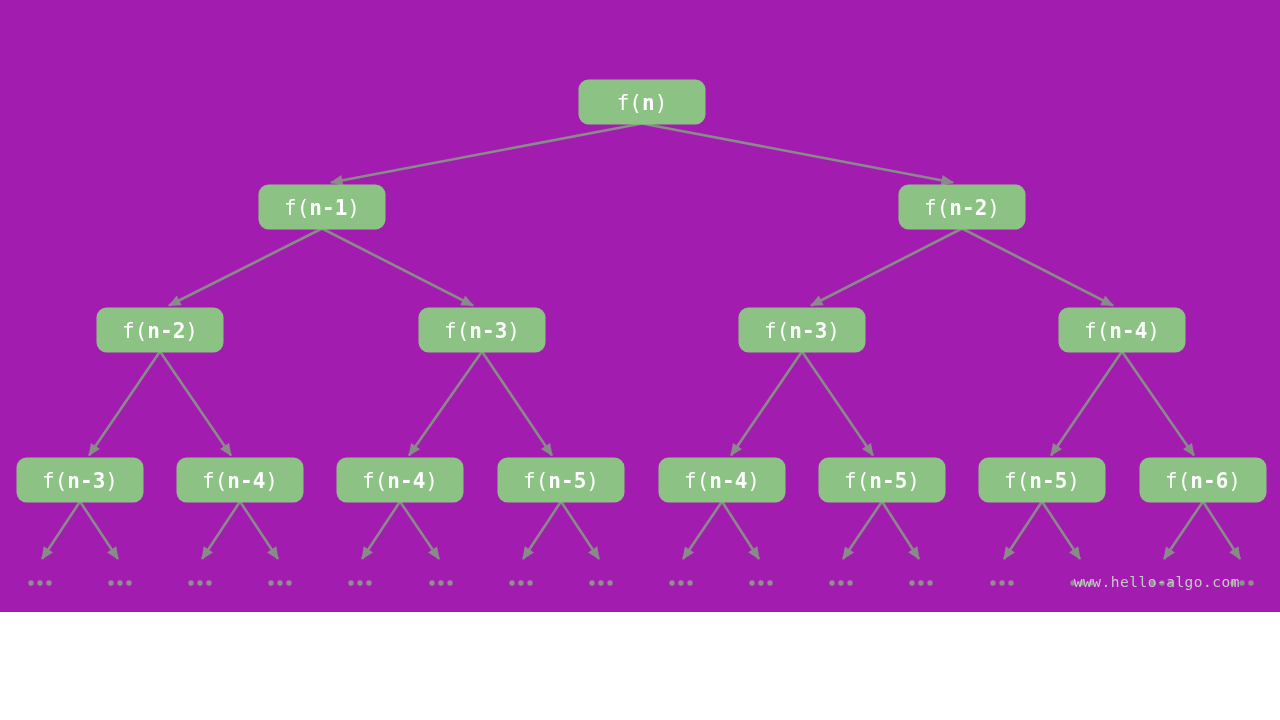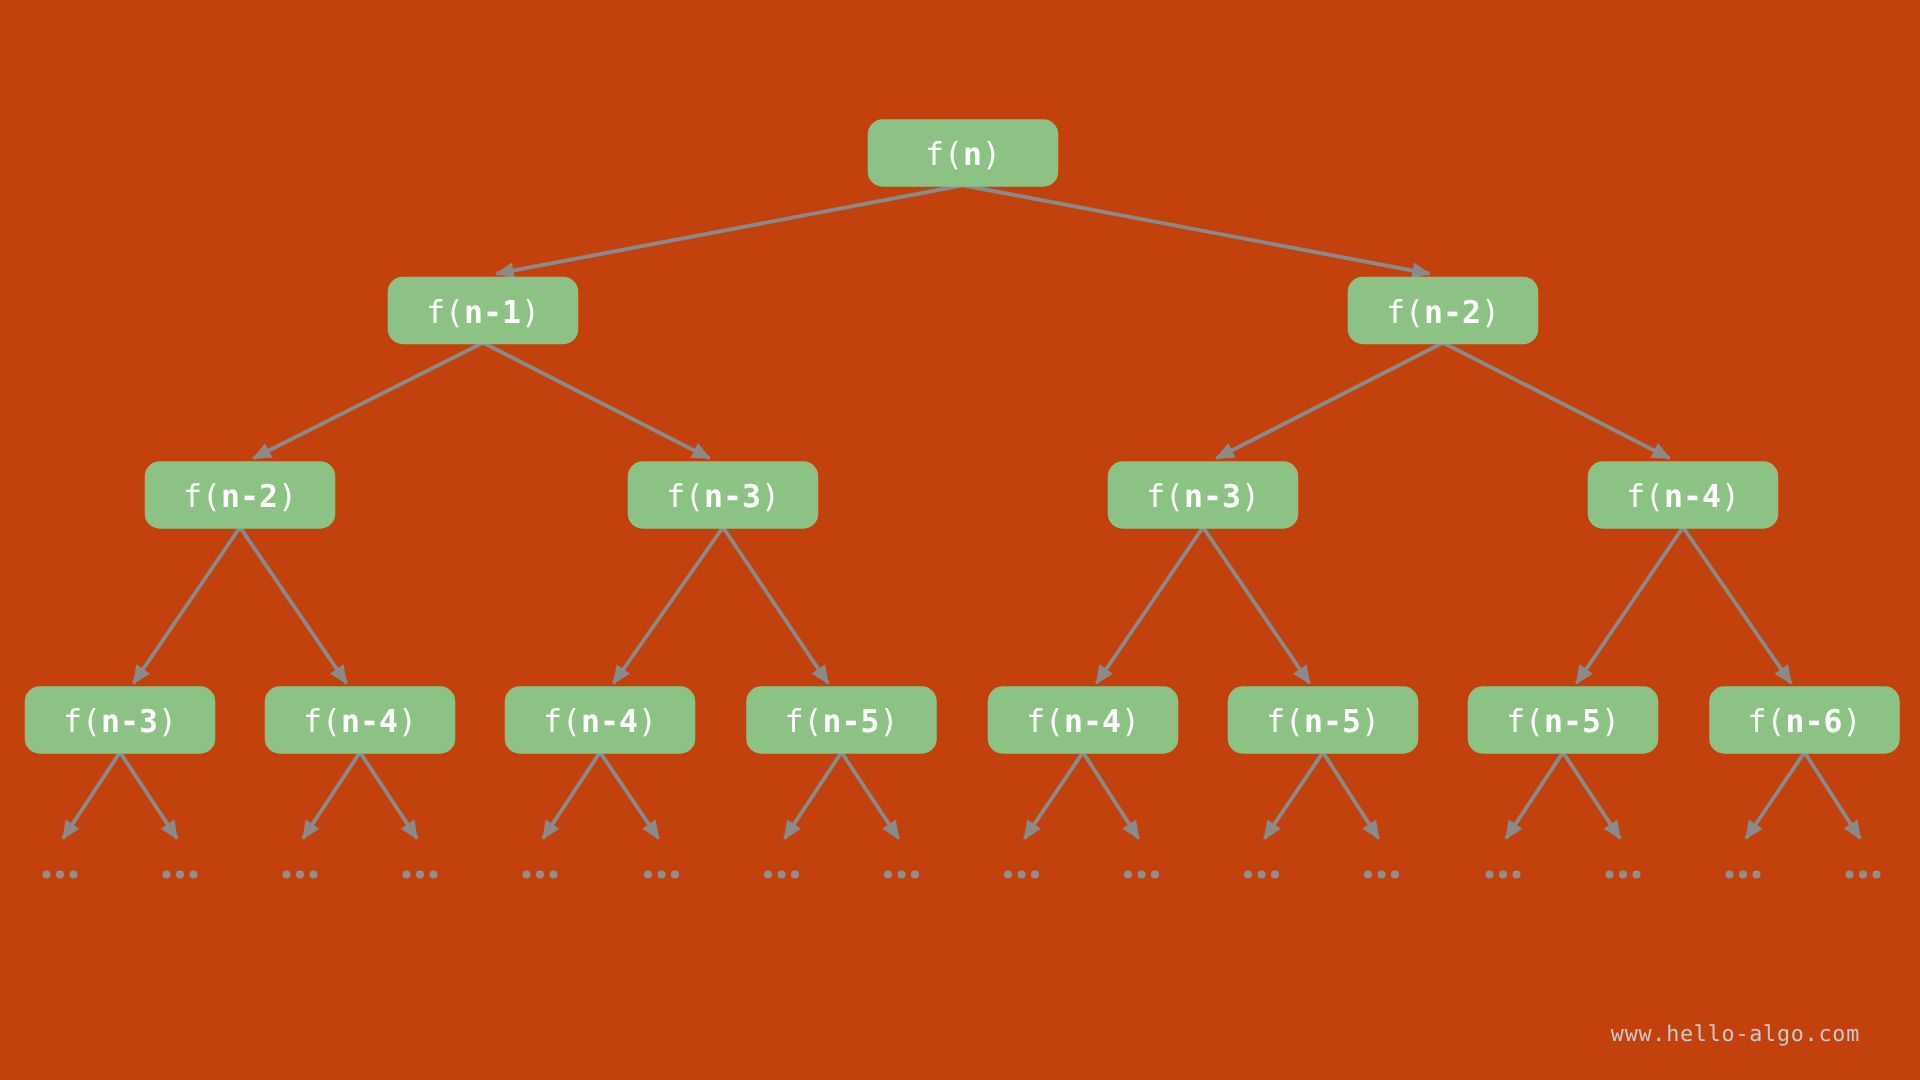--- a/index.html
+++ b/index.html
@@ -7,22 +7,22 @@
     padding: 0;
     width: 1280px;
     height: 720px;
     overflow: hidden;
     background: #ffffff;
     font-family: "DejaVu Sans Mono", "Liberation Mono", monospace;
   }
   .stage {
     position: relative;
     width: 1280px;
-    height: 720px;
-    background: #c2410c;
+    height: 612px;
+    background: #a21caf;
   }
   #tree-svg {
     position: absolute;
     left: 0;
     top: 0;
   }
   #tree-svg text.node-label {
     font-family: "DejaVu Sans Mono", "Liberation Mono", monospace;
     fill: #ffffff;
   }

